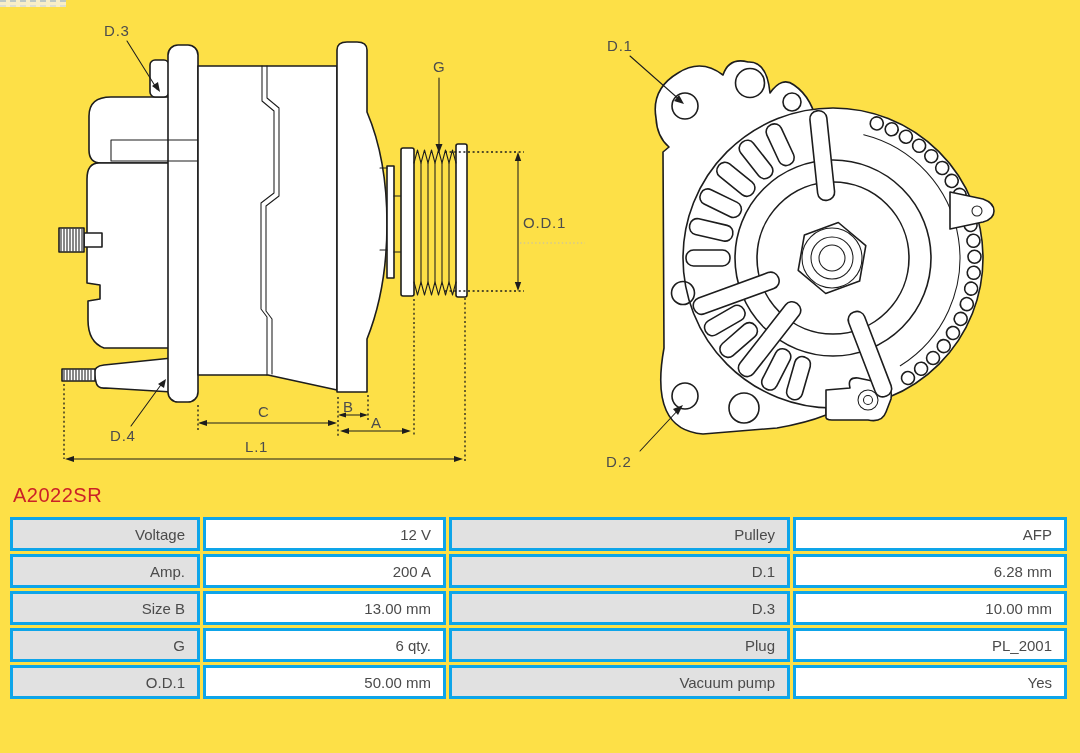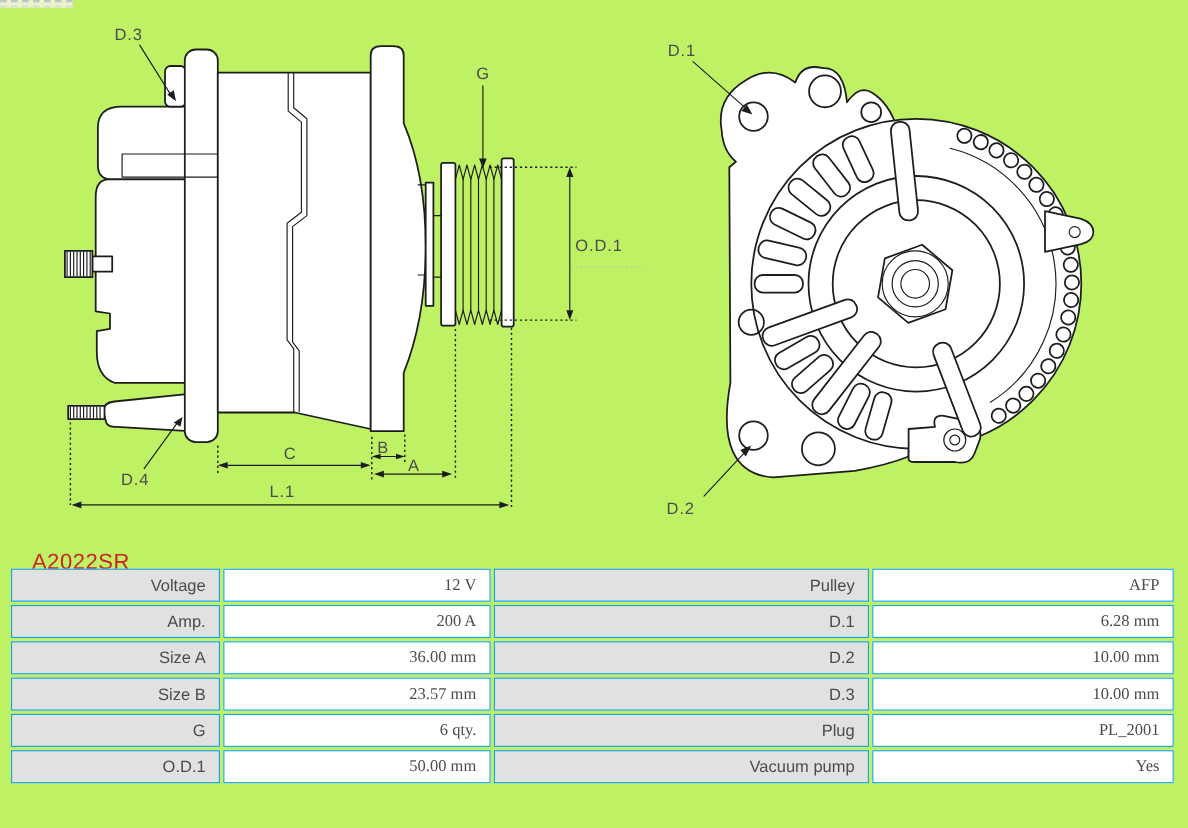--- a/index.html
+++ b/index.html
@@ -1,39 +1,39 @@
 <!DOCTYPE html>
 <html><head>
 <meta charset="utf-8">
 <style>
   html,body{margin:0;padding:0;background:#fff;}
-  #page{position:relative;width:1080px;height:753px;background:#bef264;overflow:hidden;
+  #page{position:relative;width:1080px;height:753px;background:#fde047;overflow:hidden;
         font-family:"Liberation Sans",sans-serif;}
   
   #artifact{position:absolute;left:0;top:0;width:66px;height:3px;background:#f8f1de;
             border-top:2px dashed #b3c4da;border-bottom:2px dashed #d9dfe9;opacity:.85;}
   
   #drawing{position:absolute;left:0;top:0;}
   .ln{fill:none;stroke:#1d1d1d;stroke-width:1.6;stroke-linecap:round;stroke-linejoin:round;}
   .fw{fill:#ffffff;stroke:#1d1d1d;stroke-width:1.6;stroke-linejoin:round;}
   .thin{stroke-width:1.05;}
   .dot{fill:none;stroke:#1d1d1d;stroke-width:1.3;stroke-dasharray:2 2.6;stroke-linecap:butt;}
   .gdot{fill:none;stroke:#bcbcbc;stroke-width:1.1;stroke-dasharray:1.4 2.4;}
   .ah{fill:#1d1d1d;stroke:none;}
   .dlbl{font:15px "Liberation Sans",sans-serif;fill:#4c4c4c;letter-spacing:.8px;}
   
-  #part-number{position:absolute;left:13px;top:484px;margin:16px;font-size:20px;font-weight:400;
+  #part-number{position:absolute;left:13px;top:484px;margin:0;font-size:20px;font-weight:400;
                color:#cb2127;letter-spacing:.5px;}
   
   #spec{position:absolute;left:7px;top:514px;border-collapse:separate;border-spacing:3px;
         table-layout:fixed;}
-  #spec td{height:28px;border:1px solid #0ea5e9;font-size:15px;color:#4b4b4b;
+  #spec td{height:28px;border:3px solid #0ea5e9;font-size:15px;color:#4b4b4b;
            text-align:right;padding:0 12px 0 0;white-space:nowrap;overflow:hidden;}
   #spec td.lab{background:#e1e1e1;}
-  #spec td.val{background:#ffffff;font-family:Liberation Serif, serif;}
+  #spec td.val{background:#ffffff;}
 </style>
 </head>
 <body>
 
 <div id="page">
 
   <div id="artifact"></div>
 
   <svg id="drawing" width="1080" height="480" viewBox="0 0 1080 480">
     <defs>
@@ -213,28 +213,22 @@
         <td class="lab">Pulley</td>
         <td class="val">AFP</td>
       </tr>
       <tr>
         <td class="lab">Amp.</td>
         <td class="val">200 A</td>
         <td class="lab">D.1</td>
         <td class="val">6.28 mm</td>
       </tr>
       <tr>
-        <td class="lab">Size A</td>
-        <td class="val">36.00 mm</td>
-        <td class="lab">D.2</td>
-        <td class="val">10.00 mm</td>
-      </tr>
-      <tr>
         <td class="lab">Size B</td>
-        <td class="val">23.57 mm</td>
+        <td class="val">13.00 mm</td>
         <td class="lab">D.3</td>
         <td class="val">10.00 mm</td>
       </tr>
       <tr>
         <td class="lab">G</td>
         <td class="val">6 qty.</td>
         <td class="lab">Plug</td>
         <td class="val">PL_2001</td>
       </tr>
       <tr>

